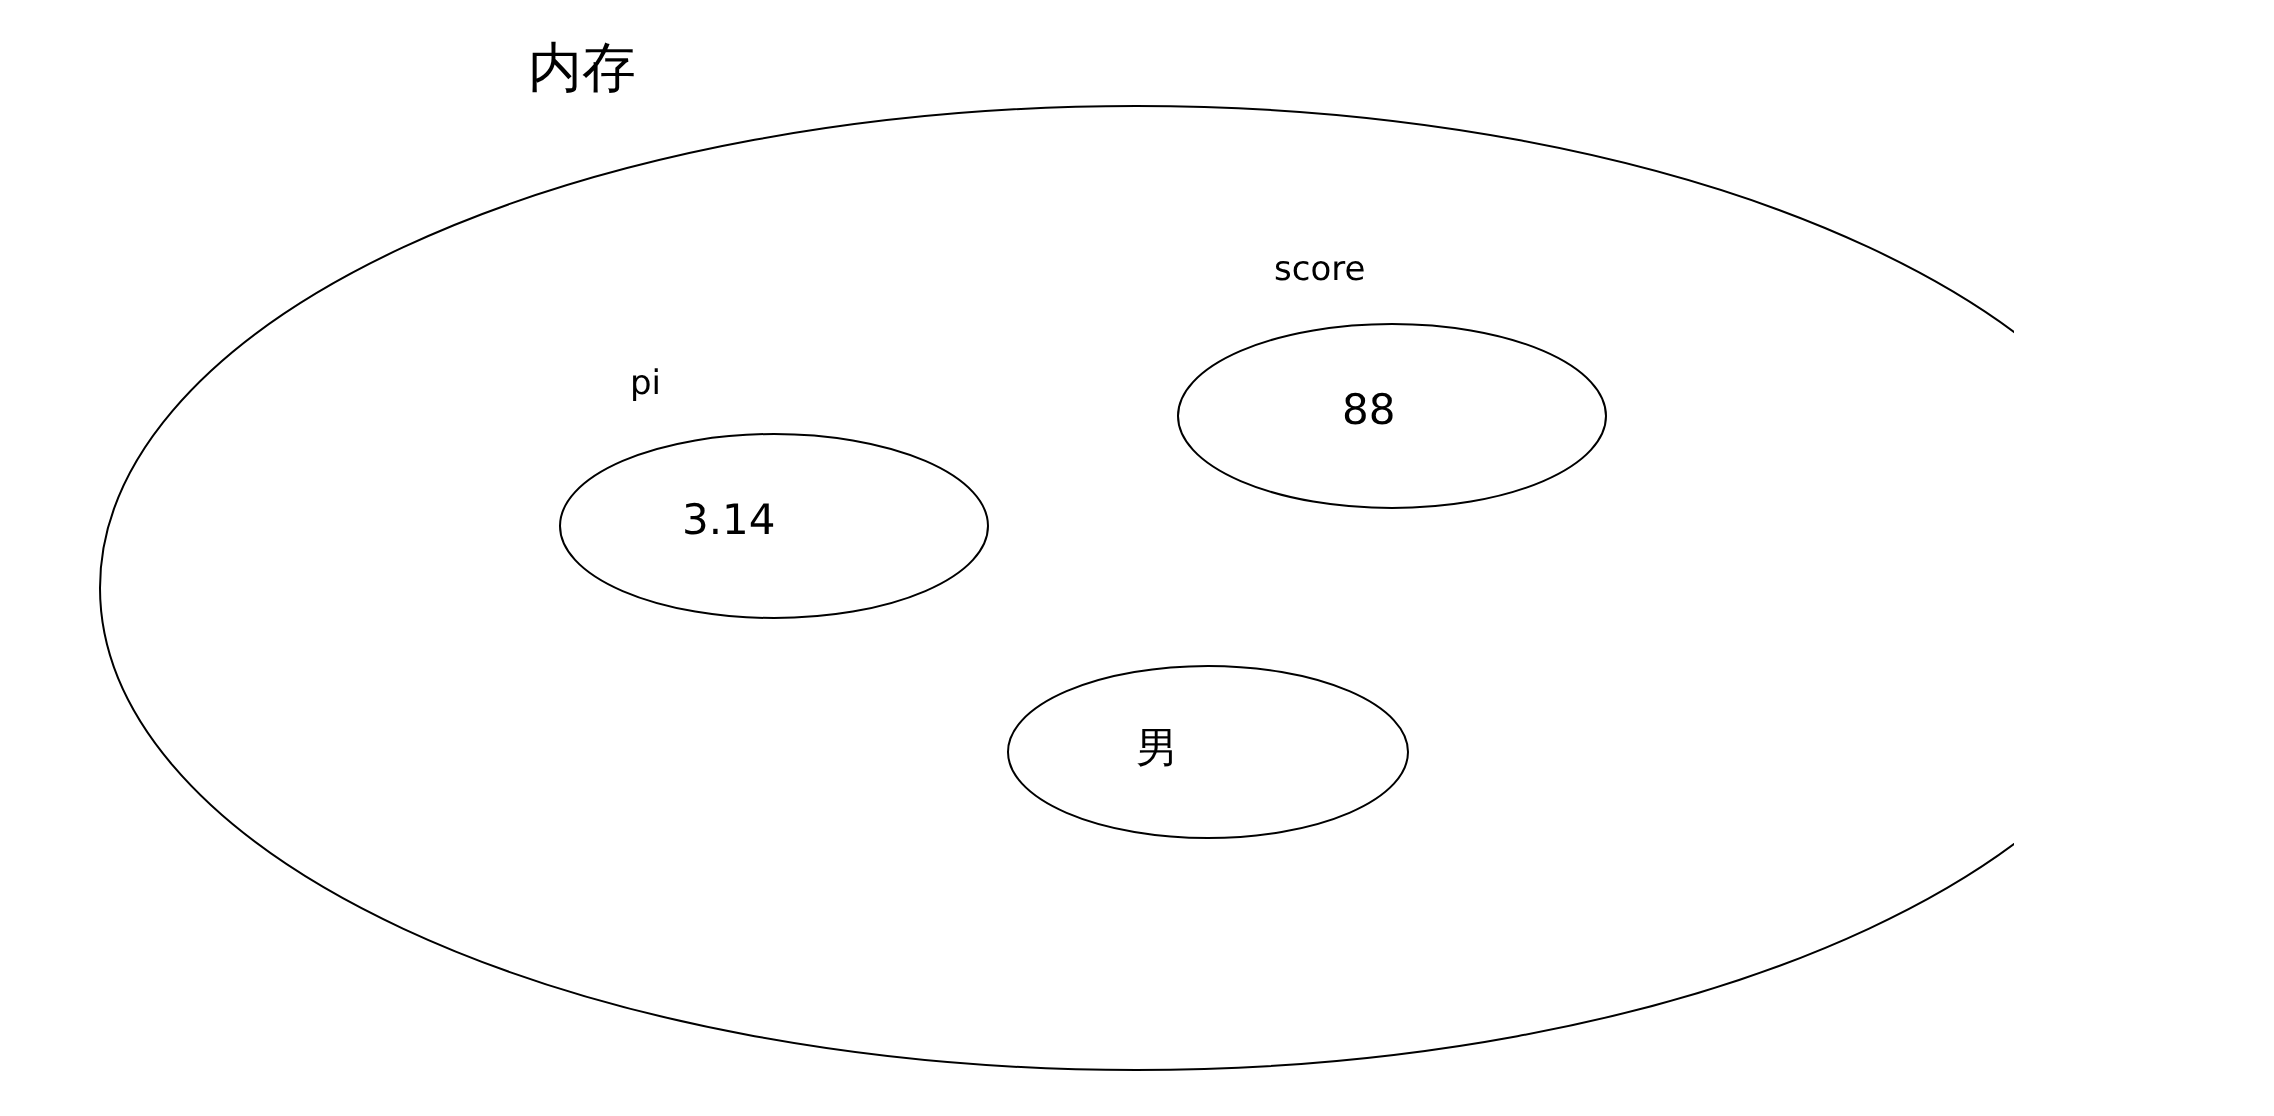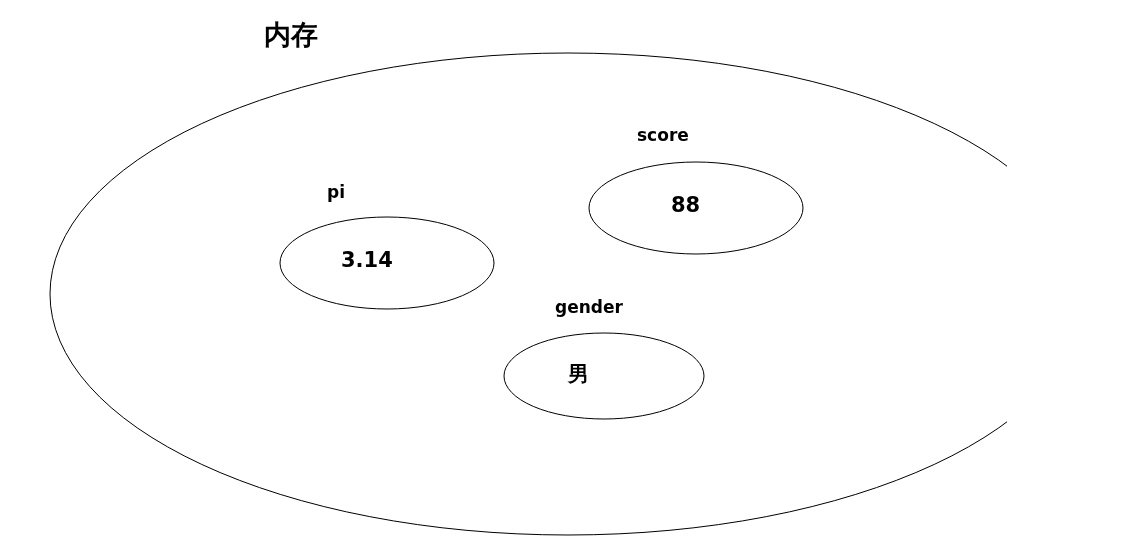--- a/index.html
+++ b/index.html
@@ -7,21 +7,20 @@
     padding: 0;
     background: #ffffff;
   }
   #canvas {
     position: relative;
     width: 1007px;
     height: 558px;
     background: #ffffff;
     overflow: hidden;
     font-family: "DejaVu Sans", "Liberation Sans", sans-serif;
-    font-weight: bold;
   }
   #diagram-svg {
     position: absolute;
     left: 0;
     top: 0;
     width: 1137px;
     height: 558px;
   }
   .ellipse-shape {
     fill: #ffffff;
@@ -46,21 +45,21 @@
     font-size: 17px;
   }
   .node-value {
     font-size: 21px;
   }
   .container-label {
     font-size: 27px;
   }
   
   #container-label-memory { left: 264px; top: 21px; }
-  #label-pi        { left: 327px; top: 184px; }
+  #label-pi        { left: 315px; top: 184px; }
   #value-pi        { left: 341px; top: 250px; }
   #label-score     { left: 637px; top: 127px; }
   #value-score     { left: 671px; top: 195px; }
   #label-gender    { left: 555px; top: 299px; }
   #value-gender    { left: 568px; top: 364px; }
 </style>
 </head>
 <body>
 
 <div id="canvas">
@@ -75,17 +74,16 @@
   <div class="text-layer">
 
     <div class="label container-label" id="container-label-memory">内存</div>
 
     <div class="label node-label" id="label-pi">pi</div>
     <div class="label node-value" id="value-pi">3.14</div>
 
     <div class="label node-label" id="label-score">score</div>
     <div class="label node-value" id="value-score">88</div>
 
-    <div class="label node-label" id="label-gender">gender</div>
     <div class="label node-value" id="value-gender">男</div>
 
   </div>
 </div>
 
 </body></html>

